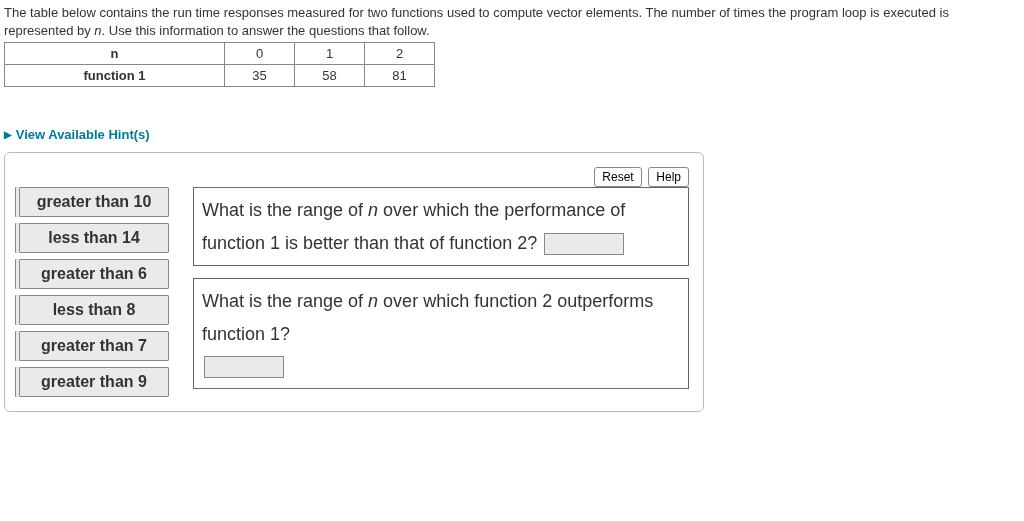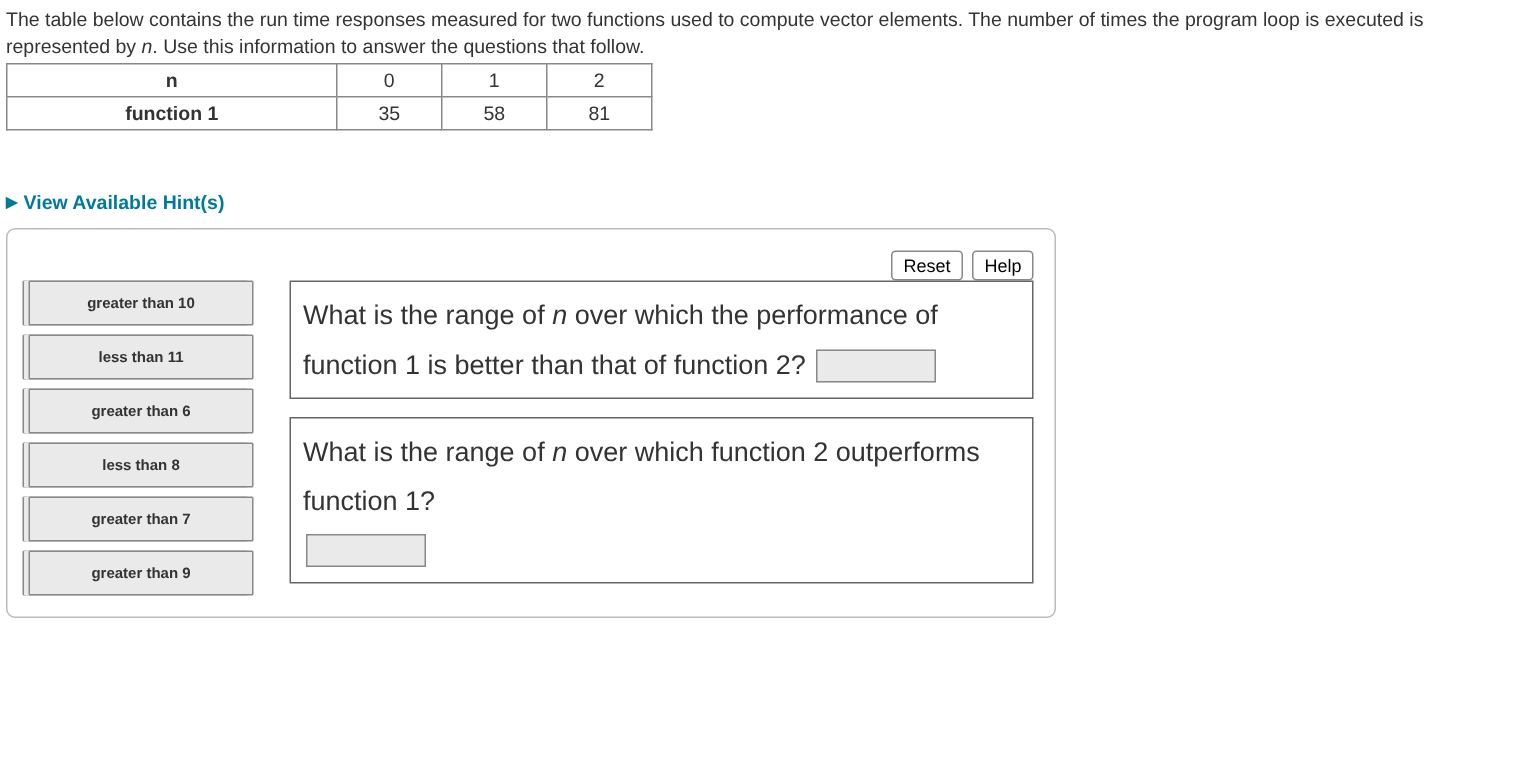--- a/index.html
+++ b/index.html
@@ -10,21 +10,21 @@
 .data-table td, .data-table th { border: 1px solid #888; padding: 3px 8px; text-align: center; font-weight: normal; }
 .data-table .row-header { width: 220px; font-weight: bold; }
 .data-table .val { width: 70px; }
 .hints-link { color: #007a99; font-weight: bold; cursor: pointer; margin-top: 40px; margin-bottom: 10px; display: inline-flex; align-items: center; gap: 4px; }
 .hints-link .tri { font-size: 10px; }
 .answer-panel { border: 1px solid #bbb; border-radius: 6px; width: 700px; padding: 14px; position: relative; background: #fff; }
 .panel-buttons { text-align: right; }
 .panel-buttons button { border: 1px solid #888; background: #fff; padding: 2px 7px; font-size: 12px; border-radius: 3px; margin-left: 3px; cursor: pointer; }
 .drag-area { display: flex; gap: 24px; align-items: flex-start; }
 .options-col { display: flex; flex-direction: column; gap: 6px; }
-.option-pill { width: 150px; height: 30px; border: 1px solid #888; background: #eaeaea; display: flex; align-items: center; justify-content: center; font-size: 10px; font-weight: bold; cursor: move; border-radius: 1px; box-shadow: -3px 0 0 #eaeaea, -4px 0 0 #888; }
+.option-pill { width: 150px; height: 30px; border: 1px solid #888; background: #eaeaea; display: flex; align-items: center; justify-content: center; font-size: 16px; font-weight: bold; cursor: move; border-radius: 1px; box-shadow: -3px 0 0 #eaeaea, -4px 0 0 #888; }
 .questions-col { display: flex; flex-direction: column; gap: 12px; flex: 1; }
 .q-box { border: 1px solid #666; padding: 6px 8px; line-height: 1.8; font-size: 18px; }
 .drop-slot { display: inline-block; width: 80px; height: 22px; border: 1px solid #888; background: #eaeaea; vertical-align: middle; margin: 0 2px; }
 </style>
 </head>
 <body>
 
 
 
 <div class="prompt-text">
@@ -55,21 +55,21 @@
 
 <div class="answer-panel">
   <div class="panel-buttons">
     <button>Reset</button>
     <button>Help</button>
   </div>
 
   <div class="drag-area">
     <div class="options-col">
       <div class="option-pill">greater than 10</div>
-      <div class="option-pill">less than 11</div>
+      <div class="option-pill">less than 14</div>
       <div class="option-pill">greater than 6</div>
       <div class="option-pill">less than 8</div>
       <div class="option-pill">greater than 7</div>
       <div class="option-pill">greater than 9</div>
     </div>
 
     <div class="questions-col">
       <div class="q-box">
         <span>What is the range of </span><span class="italic">n</span><span> over which the performance of function 1 is better than that of function 2?</span>
         <span class="drop-slot"></span>

